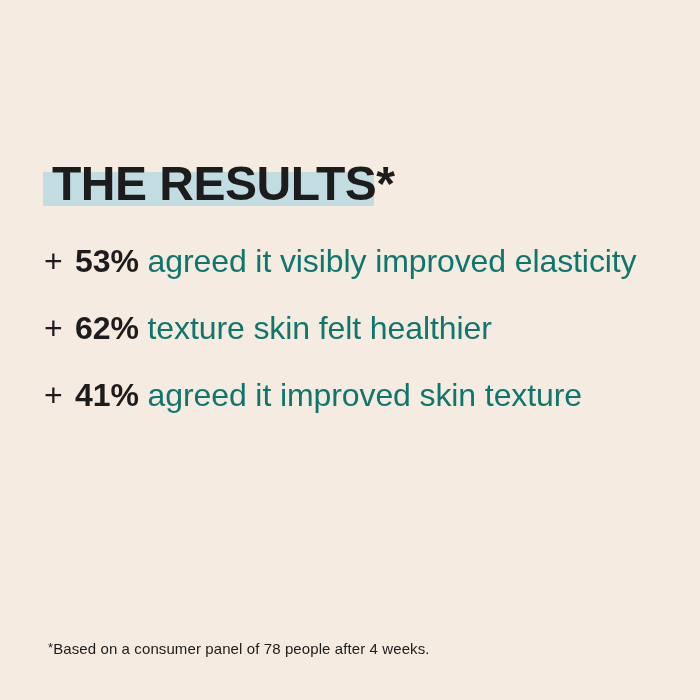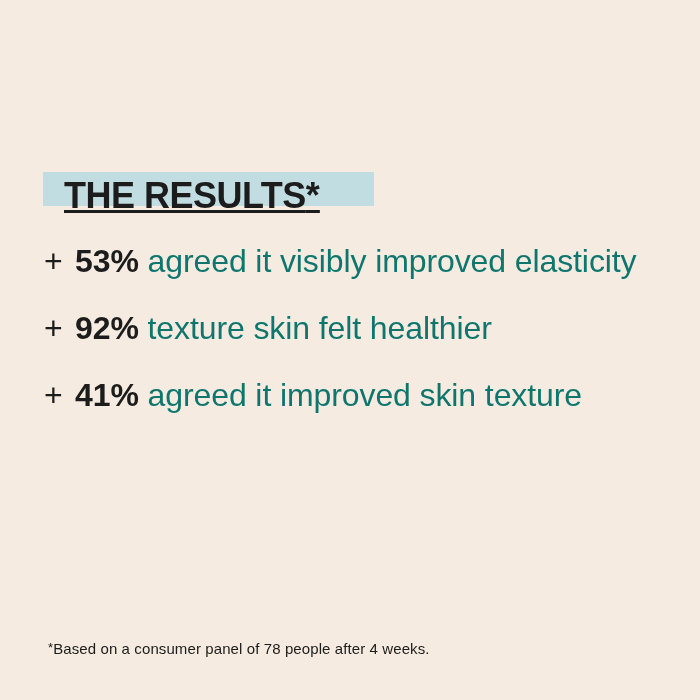--- a/index.html
+++ b/index.html
@@ -34,29 +34,28 @@
     left: 0px;
     top: 20px;
     width: 331px;
     height: 34px;
     background: #c2dde2;
     z-index: 0;
   }
   .title-text {
     position: relative;
     z-index: 1;
-    margin: 16px;
+    margin: 4px;
     padding: 0 0 0 5px;
-    font-size: 36px;
+    font-size: 48px;
     line-height: 56px;
     font-weight: 700;
     letter-spacing: -0.5px;
     color: #1c1c1c;
     white-space: nowrap;
-    text-decoration: underline;
   }
   .title-text .asterisk {
     font-weight: 700;
     letter-spacing: 0;
   }
 
   
   .results-list {
     position: absolute;
     left: 44px;
@@ -129,21 +128,21 @@
     <h1 class="title-text"><span>THE RESULTS</span><span class="asterisk">*</span></h1>
   </div>
 
   <ul class="results-list">
 
     <li class="result-item">
       <span class="result-plus">+</span><span class="result-value">53%</span><span class="result-label"> agreed it visibly improved elasticity</span>
     </li>
 
     <li class="result-item">
-      <span class="result-plus">+</span><span class="result-value">92%</span><span class="result-label"> texture skin felt healthier</span>
+      <span class="result-plus">+</span><span class="result-value">62%</span><span class="result-label"> texture skin felt healthier</span>
     </li>
 
     <li class="result-item">
       <span class="result-plus">+</span><span class="result-value">41%</span><span class="result-label"> agreed it improved skin texture</span>
     </li>
 
   </ul>
 
   <p class="footnote"><span class="fn-star">*</span><span>Based on a </span><span class="fn-strong">consumer panel</span><span> of 78 people after 4 weeks.</span></p>
 

